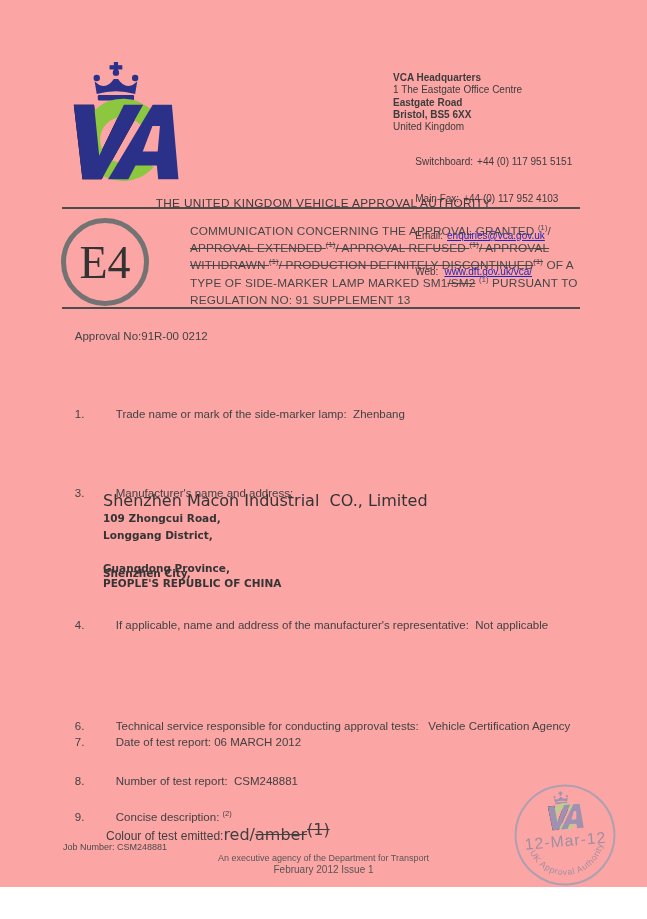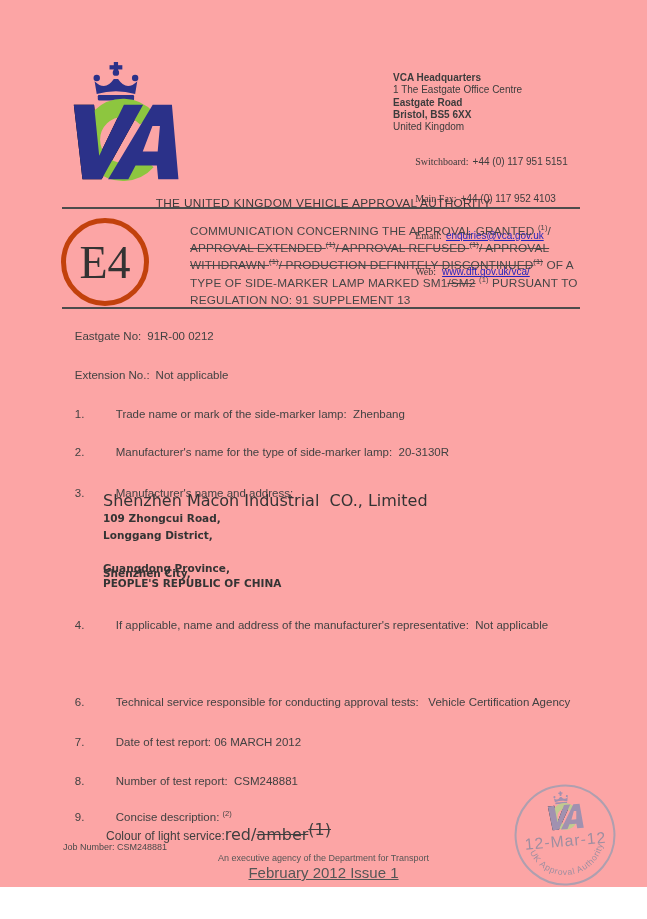--- a/index.html
+++ b/index.html
@@ -12,54 +12,54 @@
               --letters:#2b3189; --cgreen:#8dc63f; --crown:#2b3189; }
   .crown-fill { fill:var(--crown); }
   .c-stroke  { stroke:var(--cgreen); }
   .letter-fill { fill:var(--letters); }
 
   
   .hq { position:absolute; left:393px; top:72px; font-size:10px; line-height:12.3px; color:#3c3c3c; }
   .hq .b { font-weight:bold; }
   .hq-contacts { margin-top:10px; }
   .contact-row { white-space:pre-wrap; }
-  .contact-label { display:inline-block;font-family:Liberation Serif, serif; }
+  .contact-label { display:inline-block; }
   .contact-value { margin-left:4px; }
   .link { color:#2323bd; text-decoration:underline; cursor:pointer; }
 
   
   .authority-title { position:absolute; left:0; top:196px; width:100%; text-align:center;
                      font-size:11.8px; letter-spacing:.35px; color:#3a3a3a; }
   .rule { position:absolute; left:62px; width:518px; height:2px; background:#4c4c4c; }
   .rule1 { top:207px; } .rule2 { top:307px; }
 
   
-  .e-circle { position:absolute; left:61px; top:218px; width:88px; height:88px; border:5px solid #c2410c;
+  .e-circle { position:absolute; left:61px; top:218px; width:88px; height:88px; border:5px solid #737373;
               border-radius:50%; display:flex; align-items:center; justify-content:center; }
   .e-circle span { font-family:"Liberation Serif", serif; font-size:46px; color:#333; letter-spacing:0; }
   .notice { position:absolute; left:190px; top:223px; width:392px; font-size:11.8px;
             line-height:17.2px; letter-spacing:.15px; color:#474747; }
   .strike { text-decoration:line-through;text-align:center; }
   .sup { font-size:7.5px; vertical-align:super; line-height:0; }
   .alt-font { font-family:"DejaVu Sans", sans-serif; font-size:16px; }
 
   
   .row { position:absolute; left:62px; font-size:11.5px; color:#424242; white-space:pre-wrap; }
-  .row .val { margin-left:6px; }
+  .row .val { }
   .item-num { display:inline-block; width:41px; }
   .company-line { position:absolute; left:103px; font-family:"DejaVu Sans", sans-serif;
                   font-size:16px; color:#333; white-space:pre-wrap; }
   .addr-line { position:absolute; left:103px; font-family:"DejaVu Sans", sans-serif;
                font-size:10.5px; font-weight:bold; color:#343434; }
   .colour-line { position:absolute; left:106px; top:825px; font-size:12px; color:#3f3f3f; white-space:pre-wrap; }
 
   
   .job-number { position:absolute; left:63px; top:842px; font-size:9px; color:#4a4a4a; }
   .footer-agency { position:absolute; left:0; top:853px; width:100%; text-align:center; font-size:9px; color:#565656; }
-  .footer-issue  { position:absolute; left:0; top:864px; width:100%; text-align:center; font-size:15px; color:#565656;text-decoration:underline; }
+  .footer-issue  { position:absolute; left:0; top:864px; width:100%; text-align:center; font-size:10px; color:#565656; }
 
   
   .stamp { position:absolute; left:512px; top:782px; width:106px; height:106px;
            transform:rotate(-5deg); opacity:.85; }
   .stamp-svg { width:106px; height:106px;
                --letters:#928eb2; --cgreen:#b7d28e; --crown:#928eb2; }
   .stamp-date { font-family:"Liberation Sans", sans-serif; font-size:15.5px; letter-spacing:1px; fill:#8f8ba0; }
   .stamp-ring-text { font-family:"Liberation Sans", sans-serif; font-size:8.5px; letter-spacing:.6px; fill:#8f8ba0; }
   .stamp-circle { fill:none; stroke:#a29fb1; stroke-width:2; }
 </style>
@@ -120,59 +120,53 @@
   <div class="rule rule1"></div>
   <div class="rule rule2"></div>
 
   <div class="e-circle">
     <span>E4</span>
   </div>
 
   <div class="notice"><span>COMMUNICATION CONCERNING THE APPROVAL GRANTED </span><span class="sup">(1)</span><span>/ </span><span class="strike">APPROVAL EXTENDED </span><span class="strike sup">(1)</span><span class="strike">/ APPROVAL REFUSED </span><span class="strike sup">(1)</span><span class="strike">/ APPROVAL WITHDRAWN </span><span class="strike sup">(1)</span><span class="strike">/ PRODUCTION DEFINITELY DISCONTINUED</span><span class="strike sup">(1)</span><span> OF A TYPE OF SIDE-MARKER LAMP MARKED SM1</span><span class="strike">/SM2</span><span> </span><span class="sup">(1)</span><span> PURSUANT TO REGULATION NO: 91 SUPPLEMENT 13</span></div>
 
   <div class="row" style="top:318px">
-    <span>Eastgate No:</span><span class="val">91R-00 0212</span>
-  </div>
-  <div class="row" style="top:357px">
-    <span>Extension No.:</span><span class="val">Not applicable</span>
+    <span>Approval No:</span><span class="val">91R-00 0212</span>
   </div>
 
   <div class="row" style="top:396px">
     <span class="item-num">1.</span><span>Trade name or mark of the side-marker lamp:  Zhenbang</span>
-  </div>
-  <div class="row" style="top:434px">
-    <span class="item-num">2.</span><span>Manufacturer's name for the type of side-marker lamp:  20-3130R</span>
   </div>
   <div class="row" style="top:475px">
     <span class="item-num">3.</span><span>Manufacturer's name and address:</span>
   </div>
   <div class="company-line" style="top:491px">Shenzhen Macon Industrial  CO., Limited</div>
   <div class="addr-line" style="top:512px">109 Zhongcui Road,</div>
   <div class="addr-line" style="top:529px">Longgang District,</div>
   <div class="addr-line" style="top:567px">Shenzhen City,</div>
   <div class="addr-line" style="top:562px">Guangdong Province,</div>
   <div class="addr-line" style="top:577px">PEOPLE'S REPUBLIC OF CHINA</div>
 
   <div class="row" style="top:607px">
     <span class="item-num">4.</span><span>If applicable, name and address of the manufacturer's representative:  Not applicable</span>
   </div>
-  <div class="row" style="top:684px">
+  <div class="row" style="top:708px">
     <span class="item-num">6.</span><span>Technical service responsible for conducting approval tests:   Vehicle Certification Agency</span>
   </div>
   <div class="row" style="top:724px">
     <span class="item-num">7.</span><span>Date of test report: 06 MARCH 2012</span>
   </div>
   <div class="row" style="top:763px">
     <span class="item-num">8.</span><span>Number of test report:  CSM248881</span>
   </div>
   <div class="row" style="top:799px">
     <span class="item-num">9.</span><span>Concise description: </span><span class="sup">(2)</span>
   </div>
 
-  <div class="colour-line"><span>Colour of light service:</span><span class="alt-font">red/</span><span class="strike alt-font">amber</span><span class="strike sup alt-font">(1)</span></div>
+  <div class="colour-line"><span>Colour of test emitted:</span><span class="alt-font">red/</span><span class="strike alt-font">amber</span><span class="strike sup alt-font">(1)</span></div>
 
   <div class="job-number">Job Number: CSM248881</div>
   <div class="footer-agency">An executive agency of the Department for Transport</div>
   <div class="footer-issue">February 2012 Issue 1</div>
 
   <div class="stamp">
     <svg class="stamp-svg" viewBox="0 0 104 104">
       <circle class="stamp-circle" cx="52" cy="52" r="48.5"></circle>
       <use href="#vcaLogoDef" transform="translate(31,9) scale(0.34)"></use>
       <text class="stamp-date" x="52" y="63" text-anchor="middle">12-Mar-12</text>

